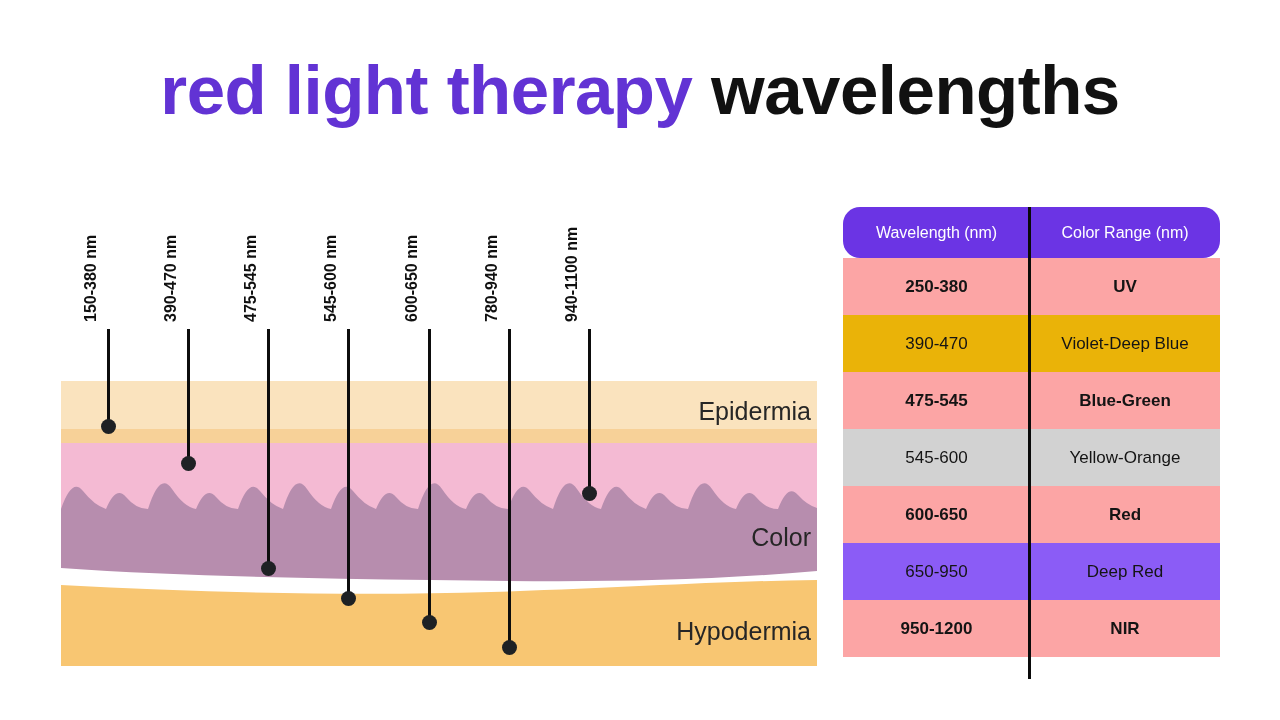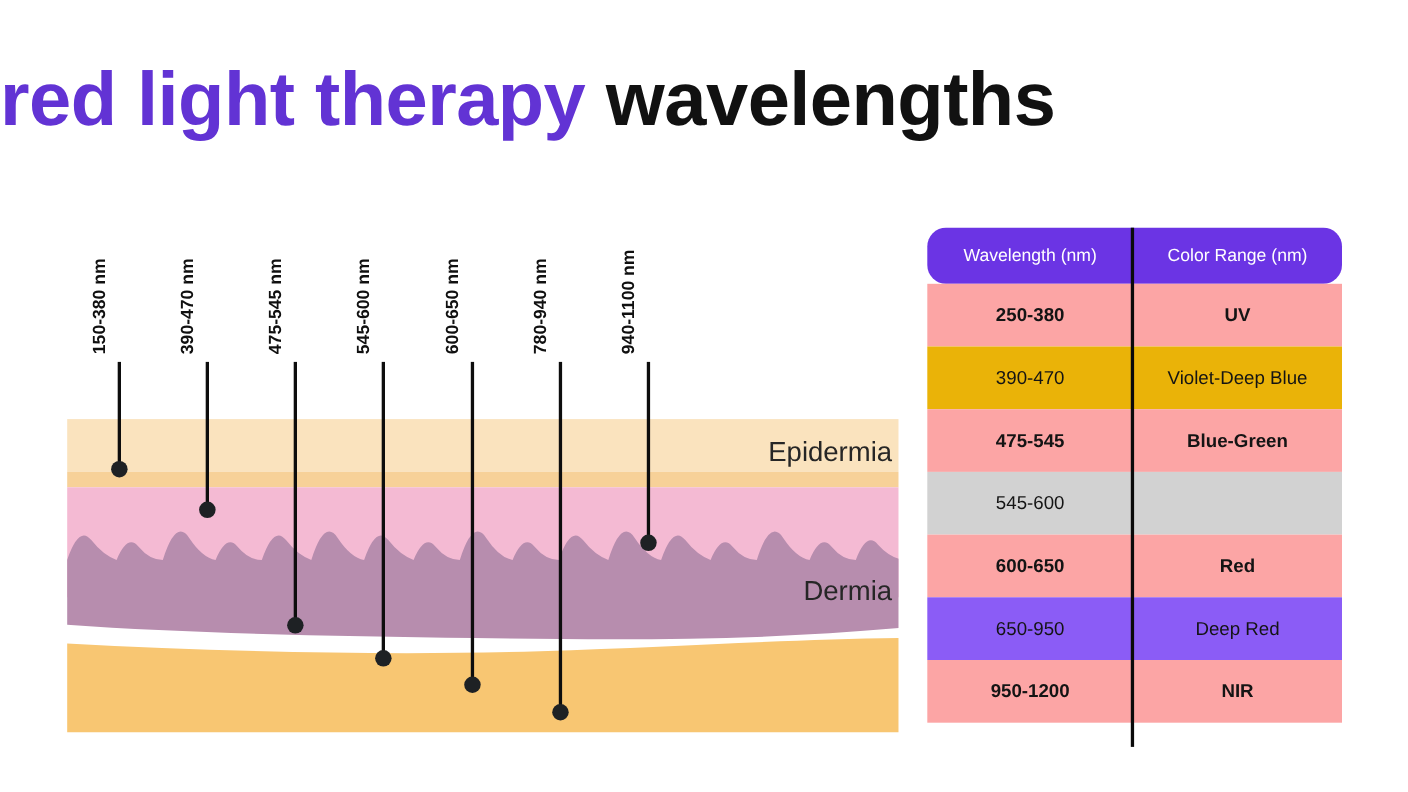--- a/index.html
+++ b/index.html
@@ -4,21 +4,21 @@
 <style>
   * { margin:0; padding:0; box-sizing:border-box; }
   html,body { background:#ffffff; }
   .page {
     position:relative; width:1280px; height:720px; overflow:hidden;
     background:#ffffff; font-family:"Liberation Sans", sans-serif;
   }
   
   .title {
     position:absolute; top:54px; left:0; width:1280px;
-    text-align:left; font-size:69px; line-height:74px; font-weight:bold;
+    text-align:center; font-size:69px; line-height:74px; font-weight:bold;
     letter-spacing:-0.5px; white-space:pre; color:#111111;
   }
   .title .accent { color:#6233d4; }
   
   .diagram-svg { position:absolute; left:61px; top:381px; }
   .layer-label {
     position:absolute; right:469px; font-size:25px; line-height:28px;
     color:#262626; white-space:nowrap;
   }
   .layer-label.epi { top:397px; }
@@ -87,21 +87,22 @@
          q10,-24 20,-12 q10,12 22,12
          q10,-26 20,-14 q9,10 19,13
          L756,190
          C620,202 500,201 370,199
          C240,197 110,195 0,187 Z" fill="#b78dae"></path>
     <path d="M0,204 C150,212 300,215 430,211 C560,207 660,200 756,199
          L756,285 L0,285 Z" fill="#f8c672"></path>
   </svg>
 
   <div class="layer-label epi">Epidermia</div>
-  <div class="layer-label der">Dermia</div>
+  <div class="layer-label der">Color</div>
+  <div class="layer-label hyp">Hypodermia</div>
 
   <div id="markers">
       <div class="marker-label" style="left: 100px; top: 304px;">150-380 nm</div>
       <div class="marker-line" style="left: 107px; top: 329px; height: 97px;"></div>
       <div class="marker-dot" style="left: 101px; top: 419px; background: rgb(30, 33, 36);"></div>
       <div class="marker-label" style="left: 180px; top: 304px;">390-470 nm</div>
       <div class="marker-line" style="left: 187px; top: 329px; height: 134px;"></div>
       <div class="marker-dot" style="left: 181px; top: 456px; background: rgb(30, 33, 36);"></div>
       <div class="marker-label" style="left: 260px; top: 304px;">475-545 nm</div>
       <div class="marker-line" style="left: 267px; top: 329px; height: 239px;"></div>
@@ -133,20 +134,21 @@
         <div class="trow" style="background: #eab308;">
           <div class="tcell c1">390-470</div>
           <div class="tcell c2">Violet-Deep Blue</div>
         </div>
         <div class="trow strong">
           <div class="tcell c1">475-545</div>
           <div class="tcell c2">Blue-Green</div>
         </div>
         <div class="trow" style="background: rgb(210, 210, 210);">
           <div class="tcell c1">545-600</div>
+          <div class="tcell c2">Yellow-Orange</div>
         </div>
         <div class="trow strong">
           <div class="tcell c1">600-650</div>
           <div class="tcell c2">Red</div>
         </div>
         <div class="trow" style="background: #8b5cf6;">
           <div class="tcell c1">650-950</div>
           <div class="tcell c2">Deep Red</div>
         </div>
         <div class="trow strong">

